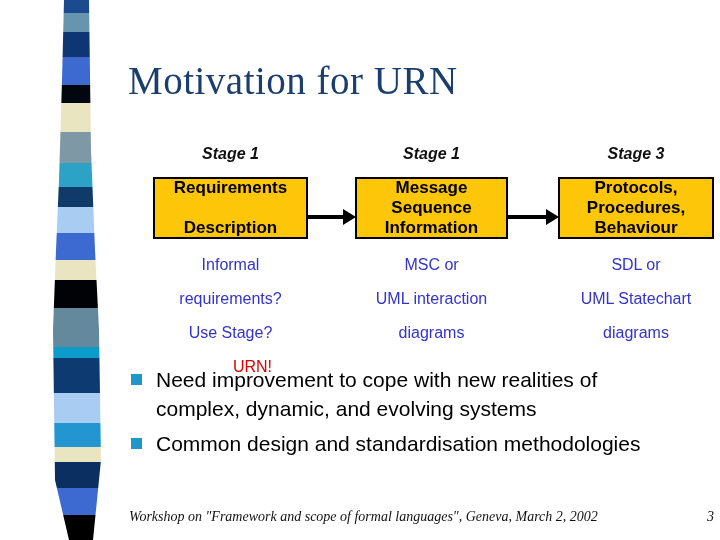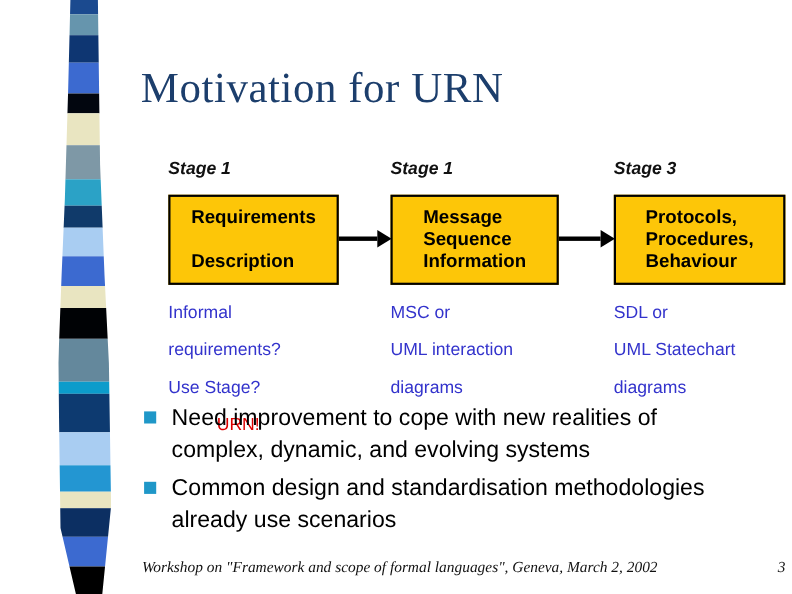--- a/index.html
+++ b/index.html
@@ -17,31 +17,31 @@
   }
   .filmstrip .block { width:80px; }
 
   .title {
     position:absolute; left:97px; top:58px;
     font-family:"Liberation Serif", serif;
     font-size:39px; color:#1C3E6C; letter-spacing:0.5px; white-space:nowrap;
   }
 
   
-  .col { position:absolute; top:144px; text-align:left; }
+  .col { position:absolute; top:144px; text-align:center; }
   .col1 { left:122px; width:155px; }
   .col2 { left:324px; width:153px; }
   .col3 { left:527px; width:156px; }
 
   .stage-label {
     font-size:16px; font-weight:bold; font-style:italic; color:#111111;
     line-height:19px; margin-bottom:14px;
   }
   .stage-box {
-    box-sizing:border-box; height:82px; border:2px solid #000000;
+    box-sizing:border-box; height:62px; border:2px solid #000000;
     background:#FDC608; color:#000000; font-weight:bold; font-size:17px;
     line-height:20px; display:flex; align-items:center; justify-content:center;
   }
   .note {
     margin-top:9px; font-size:16px; line-height:34px; color:#3333CC;
   }
   .note .highlight { color:#DD0000; font-weight:normal;padding-left:44px; }
 
   
   .arrow { position:absolute; top:215px; height:4px; background:#000000; }
@@ -161,20 +161,19 @@
   <div class="arrow arrow-1"></div>
   <div class="arrow arrow-2"></div>
 
   <ul class="bullets">
     <li>
       <span>Need improvement to cope with new realities of</span><br>
       <span>complex, dynamic, and evolving systems</span>
     </li>
     <li>
       <span>Common design and standardisation methodologies</span><br>
-      <span>already use scenarios</span>
     </li>
   </ul>
 
   <div class="footer">Workshop on "Framework and scope of formal languages", Geneva, March 2, 2002</div>
   <div class="page-number">3</div>
 
 </div>
 
 </body></html>

